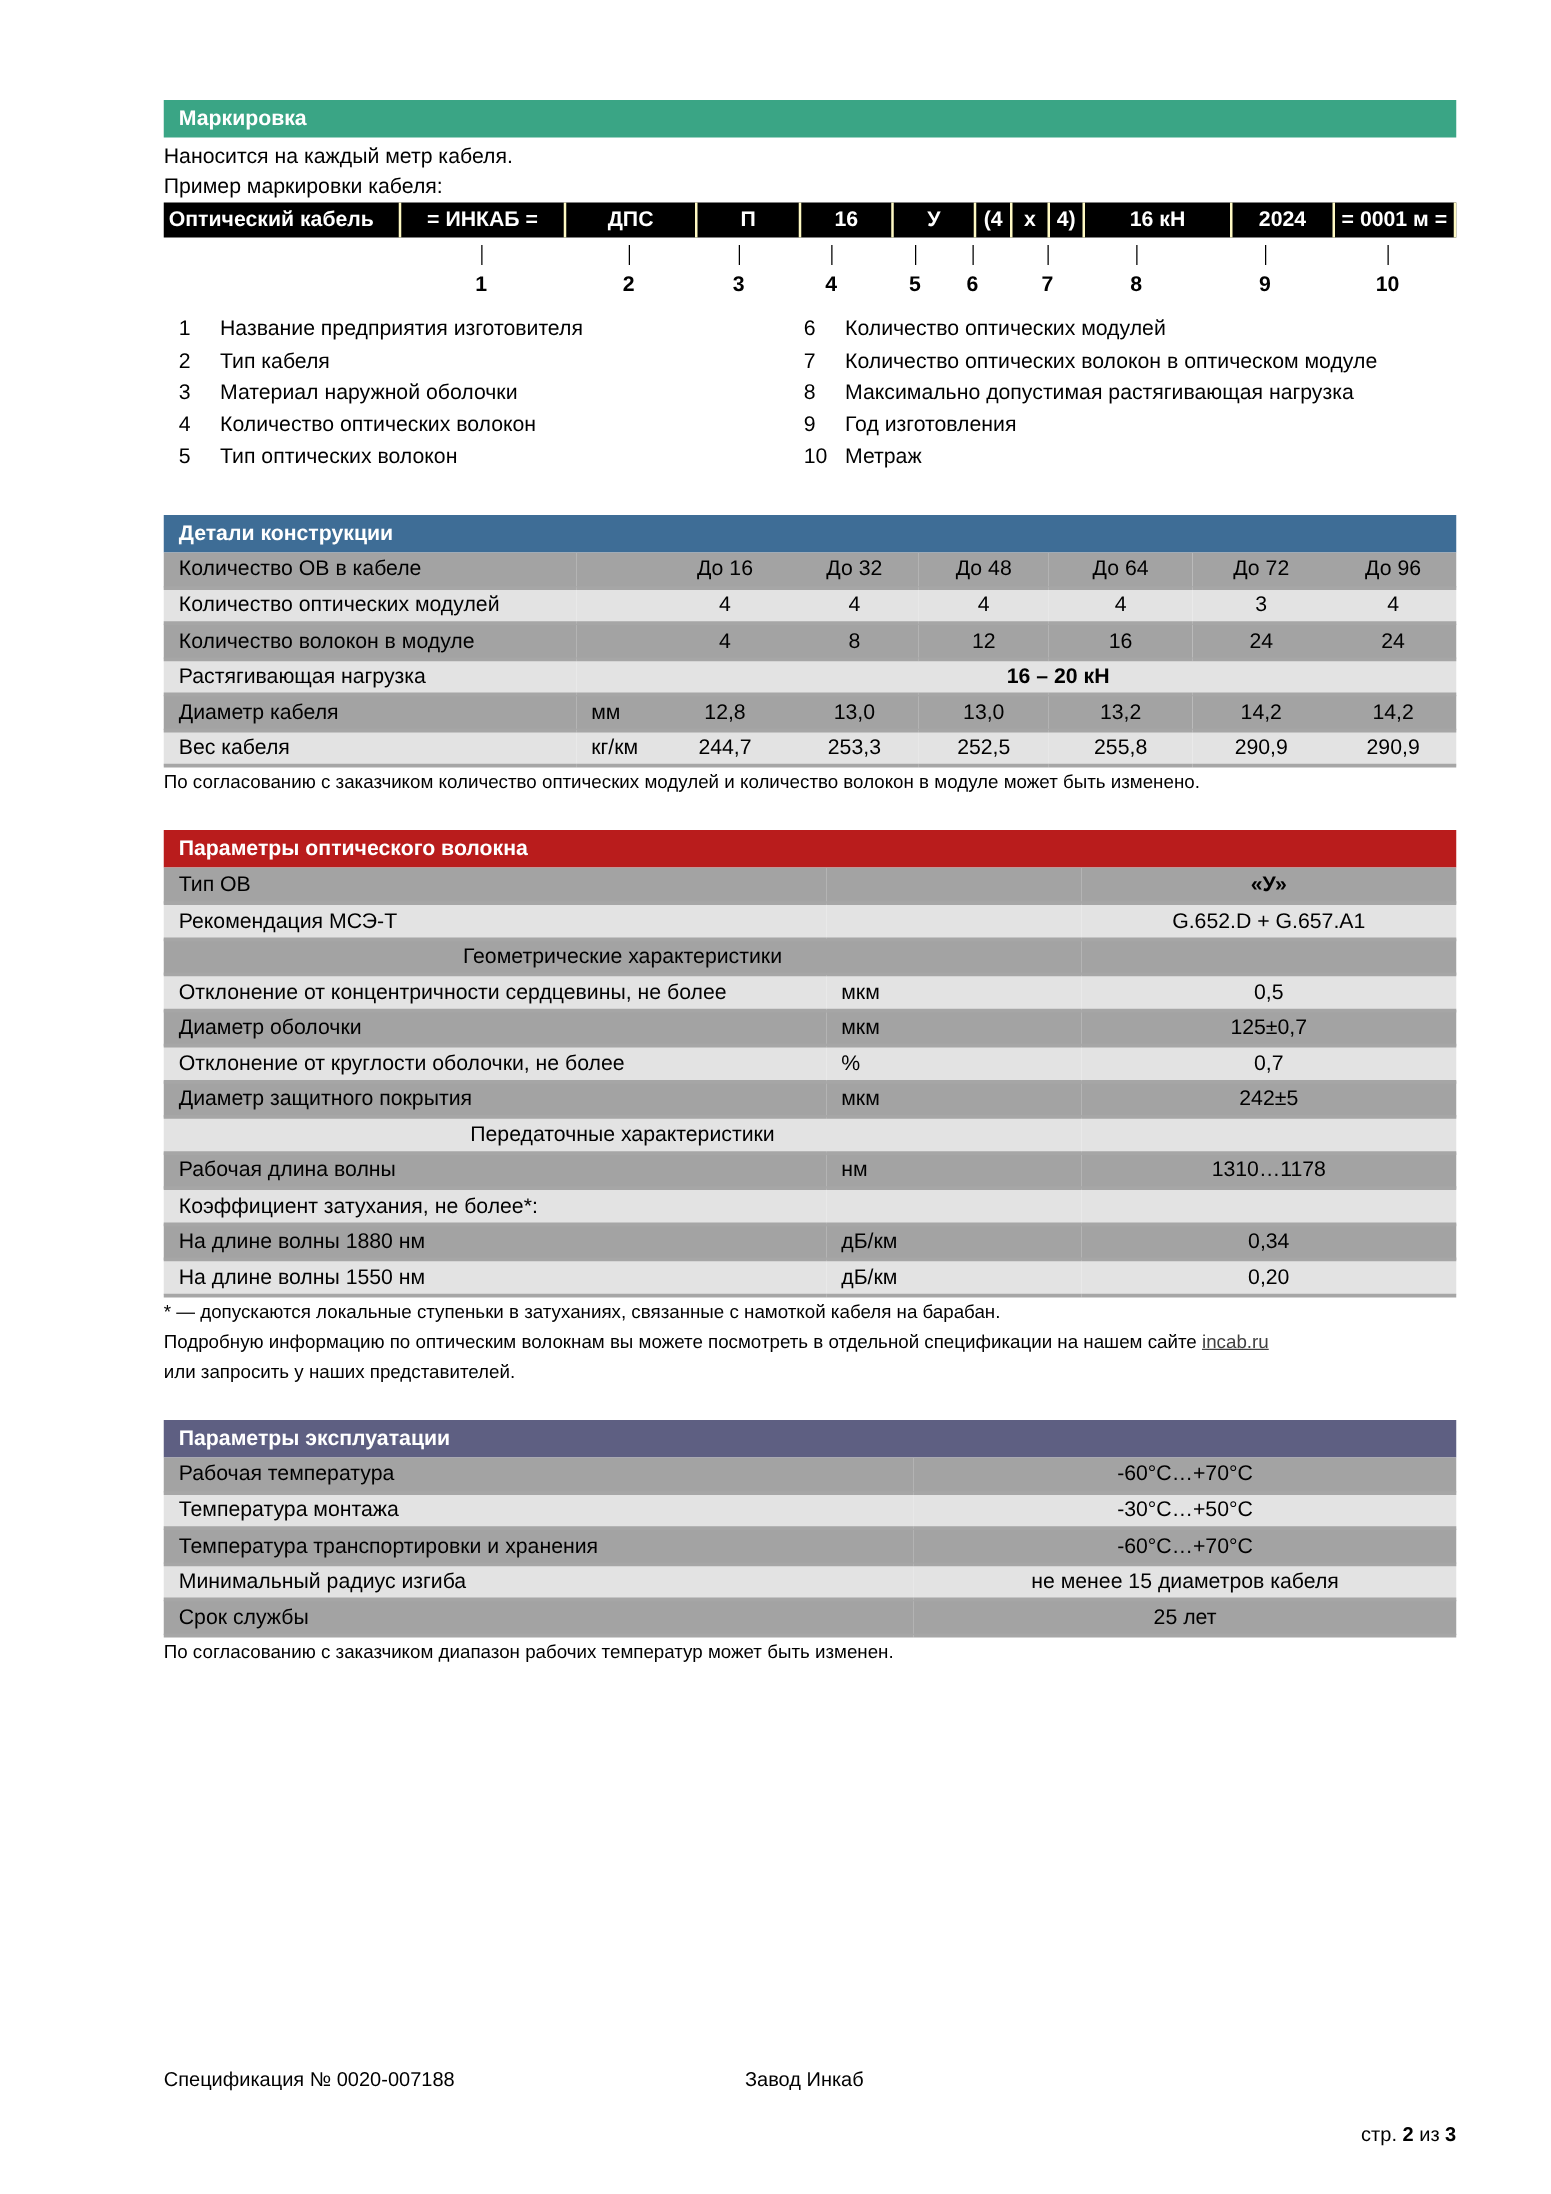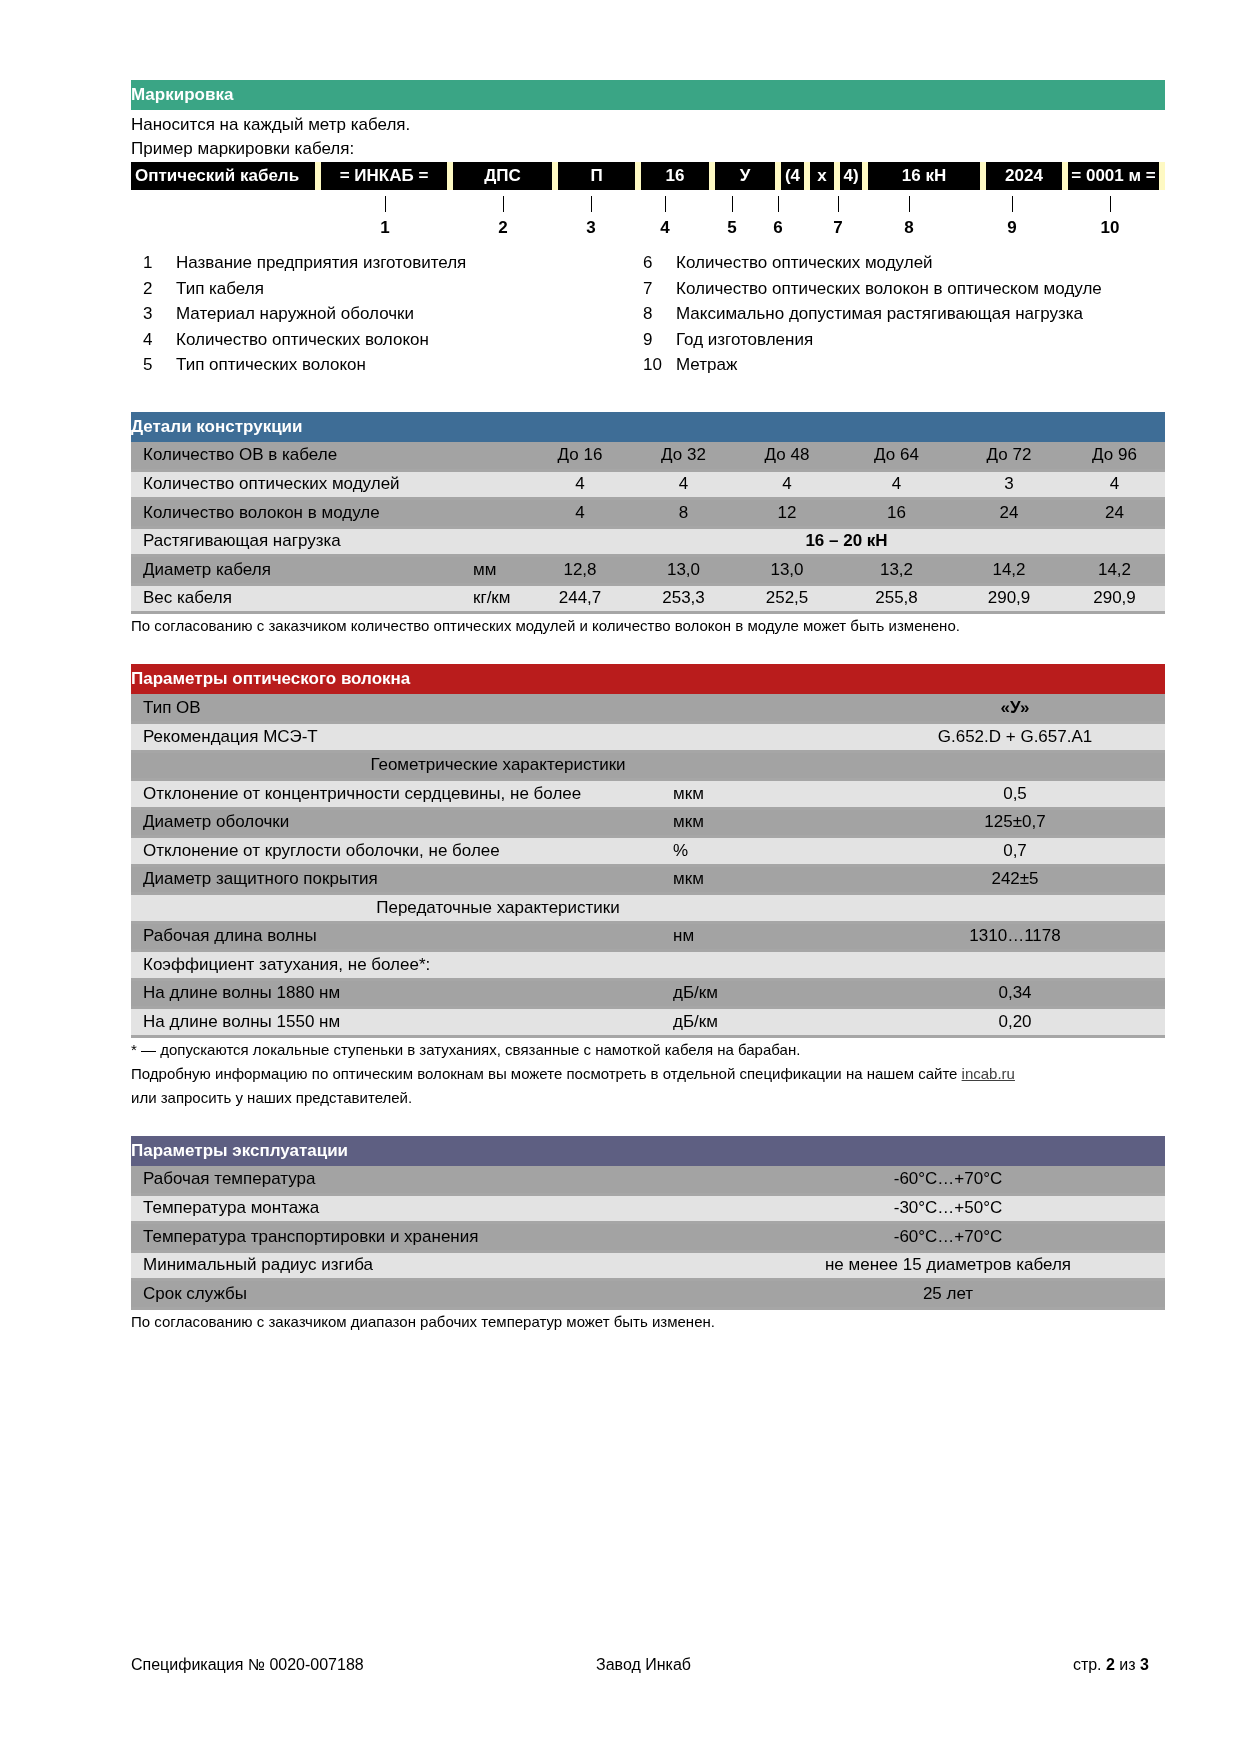--- a/index.html
+++ b/index.html
@@ -1,43 +1,43 @@
 <!DOCTYPE html>
 <html><head>
 <meta charset="utf-8">
 <style>
   * { box-sizing: border-box; margin: 0; padding: 0; }
   html, body { width: 1241px; height: 1755px; background: #ffffff; }
   body { font-family: "Liberation Sans", sans-serif; color: #000; font-size: 17px; position: relative; }
   .page { position: absolute; left: 131px; top: 80px; width: 1034px; }
-  .sec-head { height: 30px; line-height: 30px; color: #fff; font-weight: bold; font-size: 17px; }
+  .sec-head { height: 30px; line-height: 30px; color: #fff; font-weight: bold; font-size: 17px; padding-left: 12px; }
   .line { height: 26px; line-height: 26px; }
   .note { font-size: 15px; height: 24px; line-height: 24px; }
   
   .mark-strip { display: flex; background: #000; color: #fff; font-weight: bold; height: 28px; line-height: 28px; font-size: 17px; }
-  .mark-strip span { text-align: center; border-right: 6px solid #fef9c3; white-space: nowrap; }
+  .mark-strip span { text-align: center; border-right: 2px solid #fef9c3; white-space: nowrap; }
   .mark-ticks { position: relative; height: 52px; }
   .tick { position: absolute; top: 6px; width: 1px; height: 16px; background: #000; }
   .tick-num { position: absolute; top: 28px; font-weight: bold; font-size: 17px; transform: translateX(-50%); }
   .legend { display: grid; grid-template-columns: 500px 534px; margin-top: 8px; }
   .legend-item { display: flex; height: 25.5px; line-height: 25.5px; }
   .legend-item .n { width: 45px; padding-left: 12px; }
   
   table { border-collapse: collapse; width: 1034px; table-layout: fixed; }
   td { height: 28.5px; padding: 0 12px; font-size: 17px; white-space: nowrap; border-bottom: 3px solid #a6a6a6; }
   tr.alt td { background: #e3e3e3; }
   tr.plain td { background: #a3a3a3; }
   td.c { text-align: center; margin-top: 37px; }
   td.b { font-weight: bold; }
   .gap { height: 28px; }
   a.link { color: #404040; text-decoration: underline; }
   .footer { position: absolute; top: 1656px; left: 131px; width: 1034px; font-size: 16px; height: 24px; }
   .footer .l { position: absolute; left: 0; }
   .footer .m { position: absolute; left: 465px; }
-  .footer .r { position: absolute; right: 16px; }
+  .footer .r { position: absolute; right: 0; margin-top: 44px; }
 </style>
 </head>
 <body>
 
 <div class="page">
 
   <div class="sec-head" style="background:#3aa585">Маркировка</div>
   <div class="line" style="padding-top:2px">Наносится на каждый метр кабеля.</div>
   <div class="line">Пример маркировки кабеля:</div>
 

